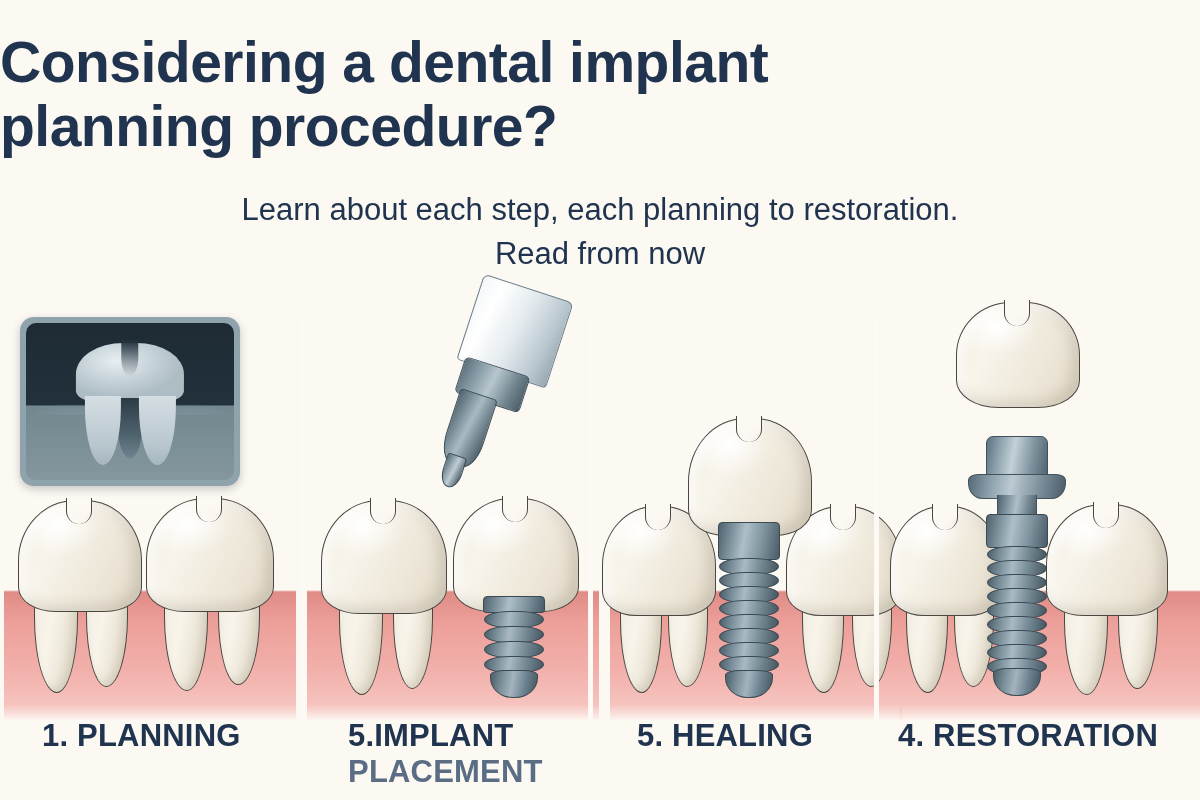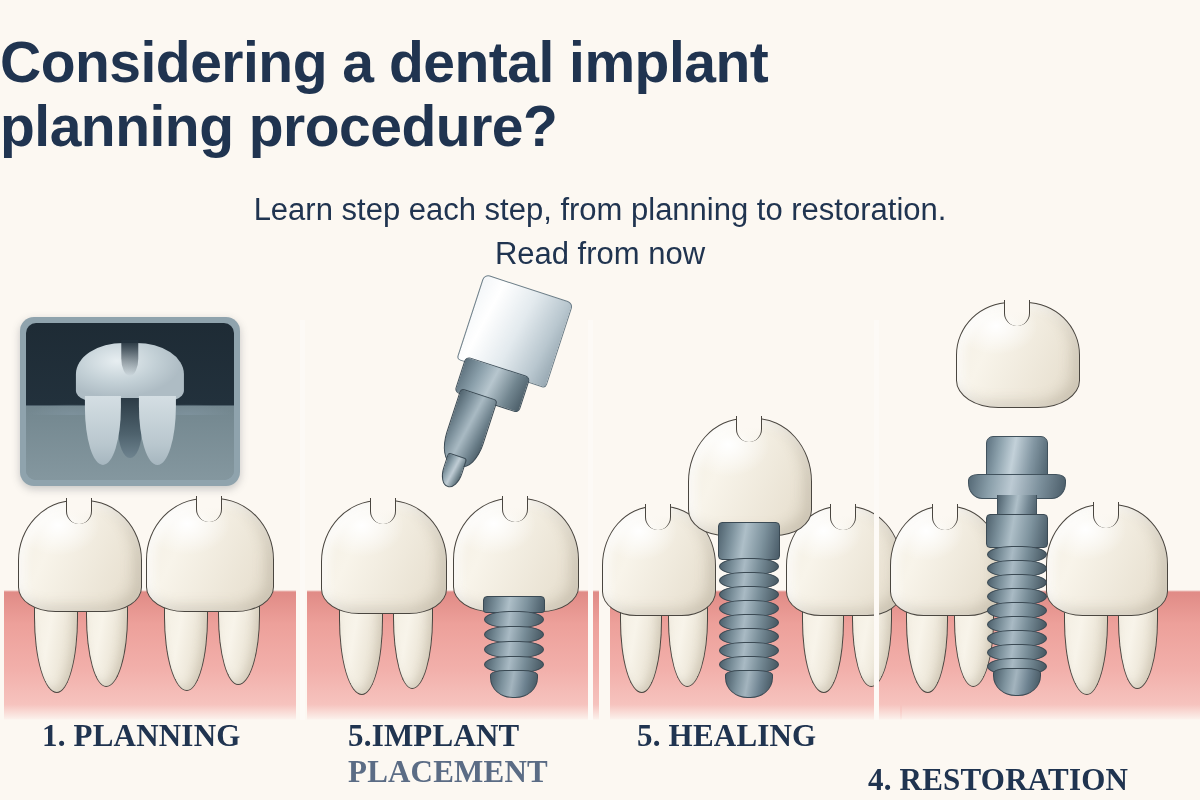--- a/index.html
+++ b/index.html
@@ -229,47 +229,47 @@
   }
   .dr-bur{
     position:absolute;left:30%;top:86%;width:15%;height:16%;
     background:linear-gradient(100deg,#5a6e7a 0%,#93a7b1 30%,#c0cdd5 52%,#72868f 80%,#46575f 100%);
     border:1.3px solid #3b4a54;
     border-radius:3px 3px 50% 50%;
     box-sizing:border-box;
   }
 
   
-  .labels{position:absolute;left:0;top:718px;width:1200px;height:82px;font-family:Liberation Serif, serif;}
+  .labels{position:absolute;left:0;top:718px;width:1200px;height:82px;}
   .step-label{
     position:absolute;top:0;
     font-size:31px;line-height:36px;
     font-weight:700;
     letter-spacing:0.2px;
     color:#203450;
     white-space:nowrap;
   }
   .step-label .l2{display:block;color:#5b6c85;}
   .sl1{left:42px;}
   .sl2{left:348px;}
   .sl3{left:637px;}
-  .sl4{left:868px;margin-top:44px;}
+  .sl4{left:898px;}
 </style>
 </head>
 <body>
 
 <div id="stage">
 
   <div class="headline">
     <span>Considering a dental implant</span>
     <span class="l2">planning procedure?</span>
   </div>
 
   <div class="subhead">
-    <span>Learn step each step, from planning to restoration.</span>
+    <span>Learn about each step, each planning to restoration.</span>
     <span class="l2">Read from now</span>
   </div>
 
   <div class="panels">
 
     <div class="panel p1">
       <div class="gum"></div>
 
       <div class="xray" style="left:16px;top:17px;width:208px;height:157px;">
         <div class="xray-inner">

